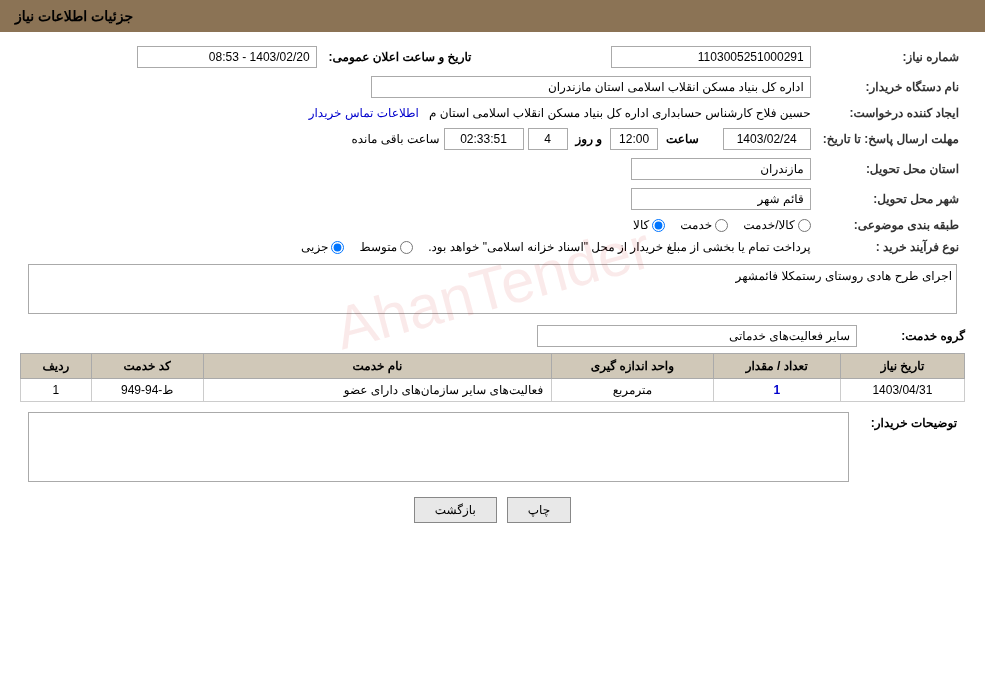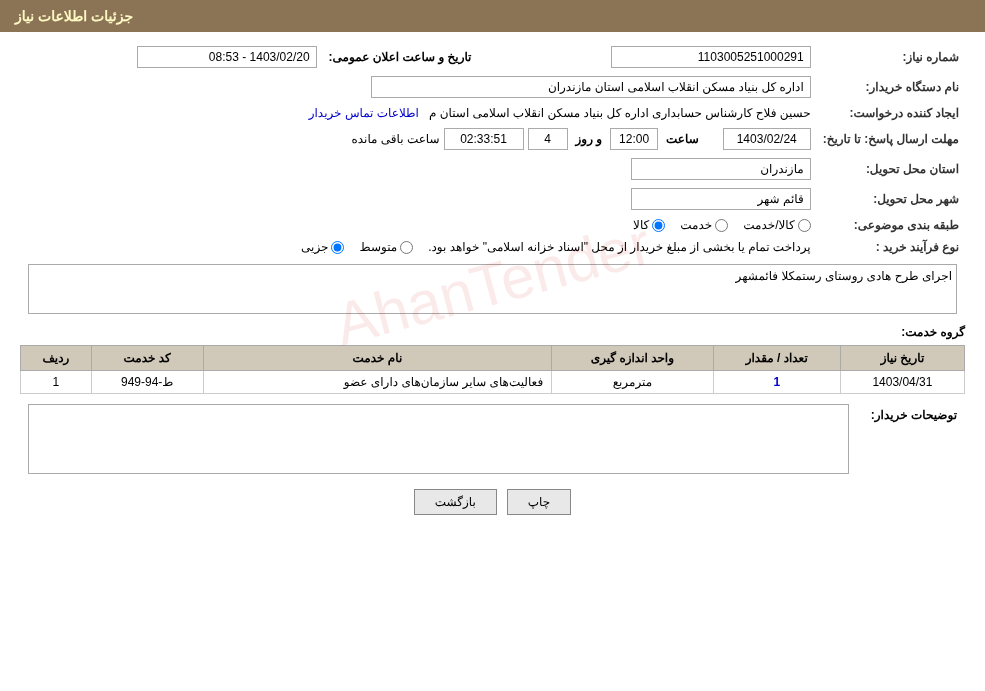--- a/index.html
+++ b/index.html
@@ -10,21 +10,21 @@
       direction: rtl;
     }
     .page-wrapper {
       width: 985px;
       min-height: 691px;
       background: #fff;
       margin: 0 auto;
     }
     .header-bar {
       background: #8B7355;
-      color: #fef9c3;
+      color: #000000;
       text-align: left;
       padding: 8px 15px;
       font-size: 14px;
       font-weight: bold;
     }
     .content-area {
       padding: 10px 20px;
     }
     .info-table {
       width: 100%;
@@ -293,20 +293,21 @@
       </table>
 
 
     <div style="margin-bottom:8px; padding: 0 8px;">
       <textarea class="textarea-box" style="height: 50px;" readonly="">اجرای طرح هادی روستای رستمکلا فائمشهر</textarea>
     </div>
 
 
     <div class="service-group-row">
       <span class="service-group-label">گروه خدمت:</span>
+      <span class="input-box" style="width:320px; display:inline-block;">سایر فعالیت‌های خدماتی</span>
     </div>
 
     <table class="service-table">
       <thead>
         <tr>
           <th>تاریخ نیاز</th>
           <th>تعداد / مقدار</th>
           <th>واحد اندازه گیری</th>
           <th>نام خدمت</th>
           <th>کد خدمت</th>

